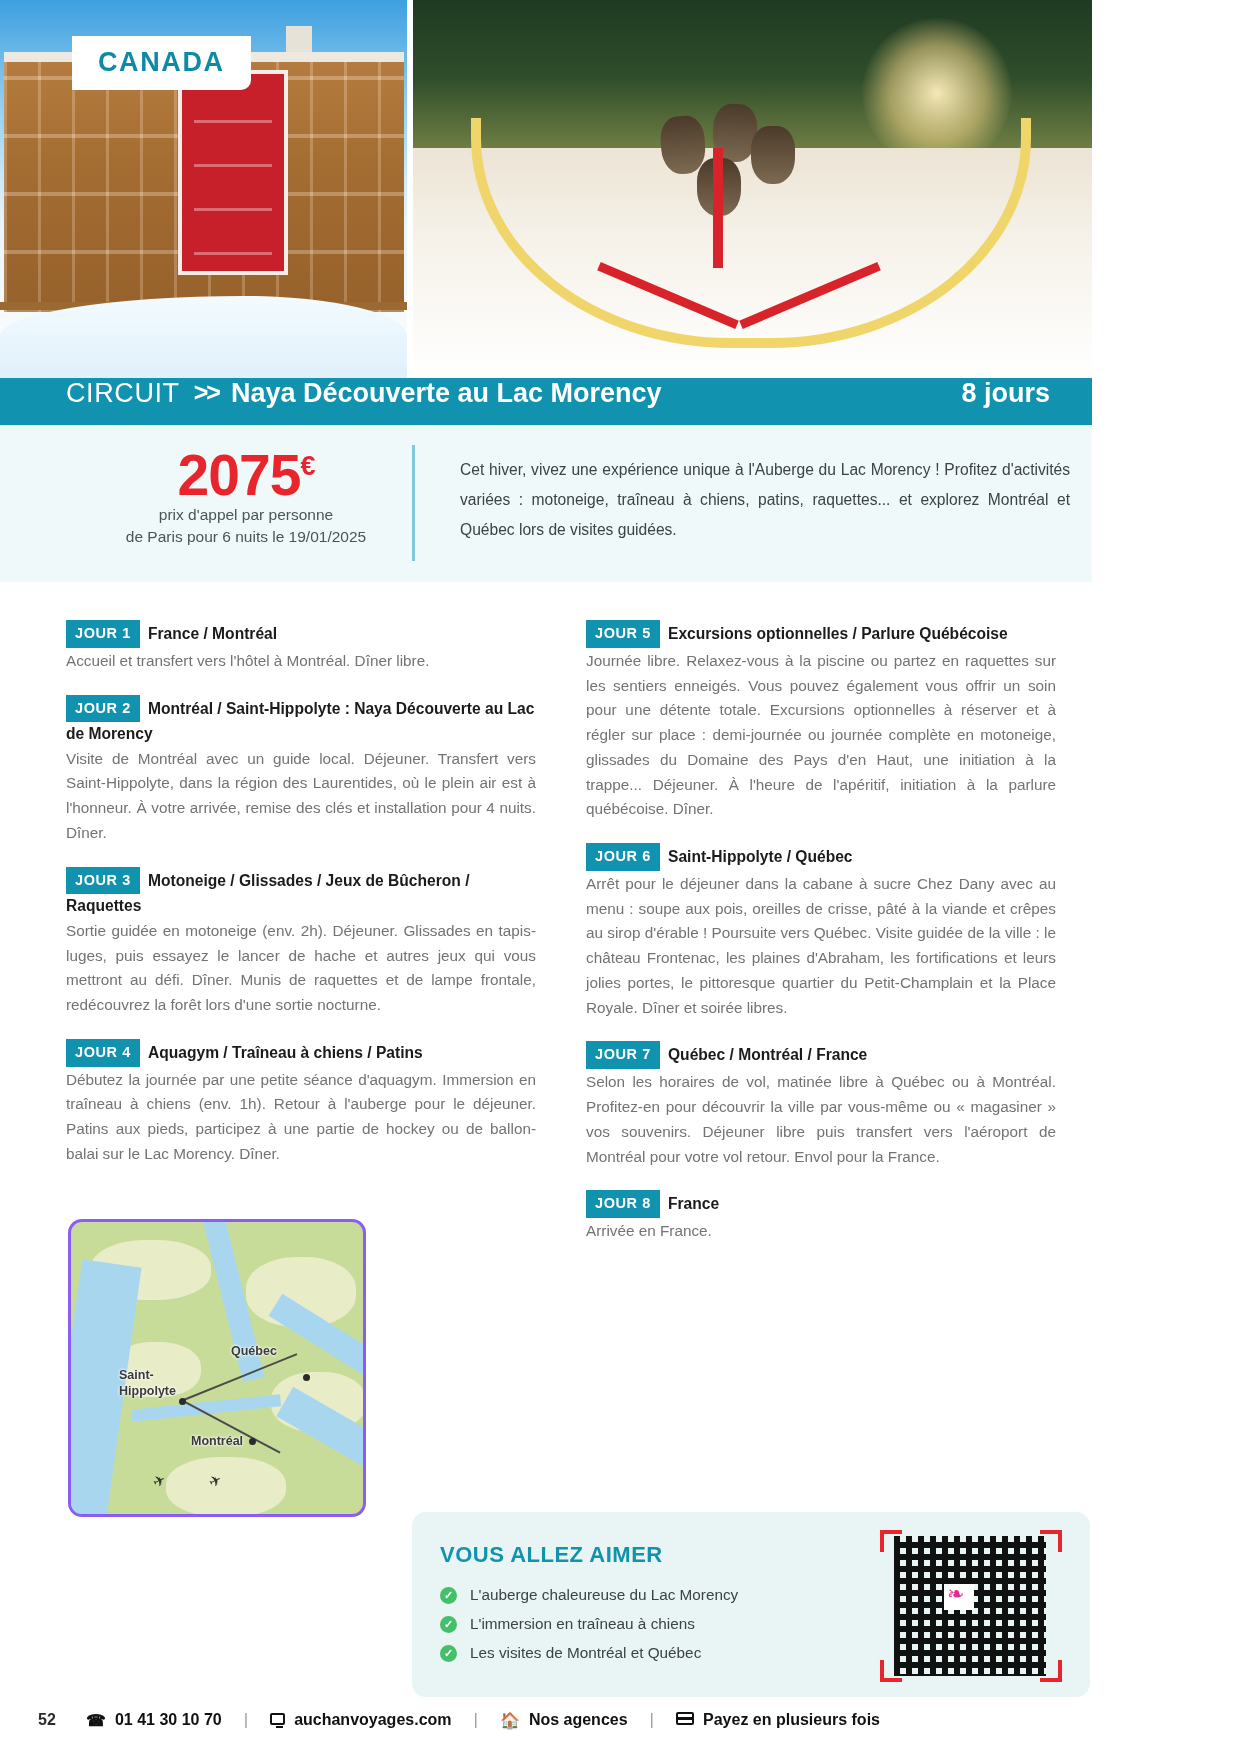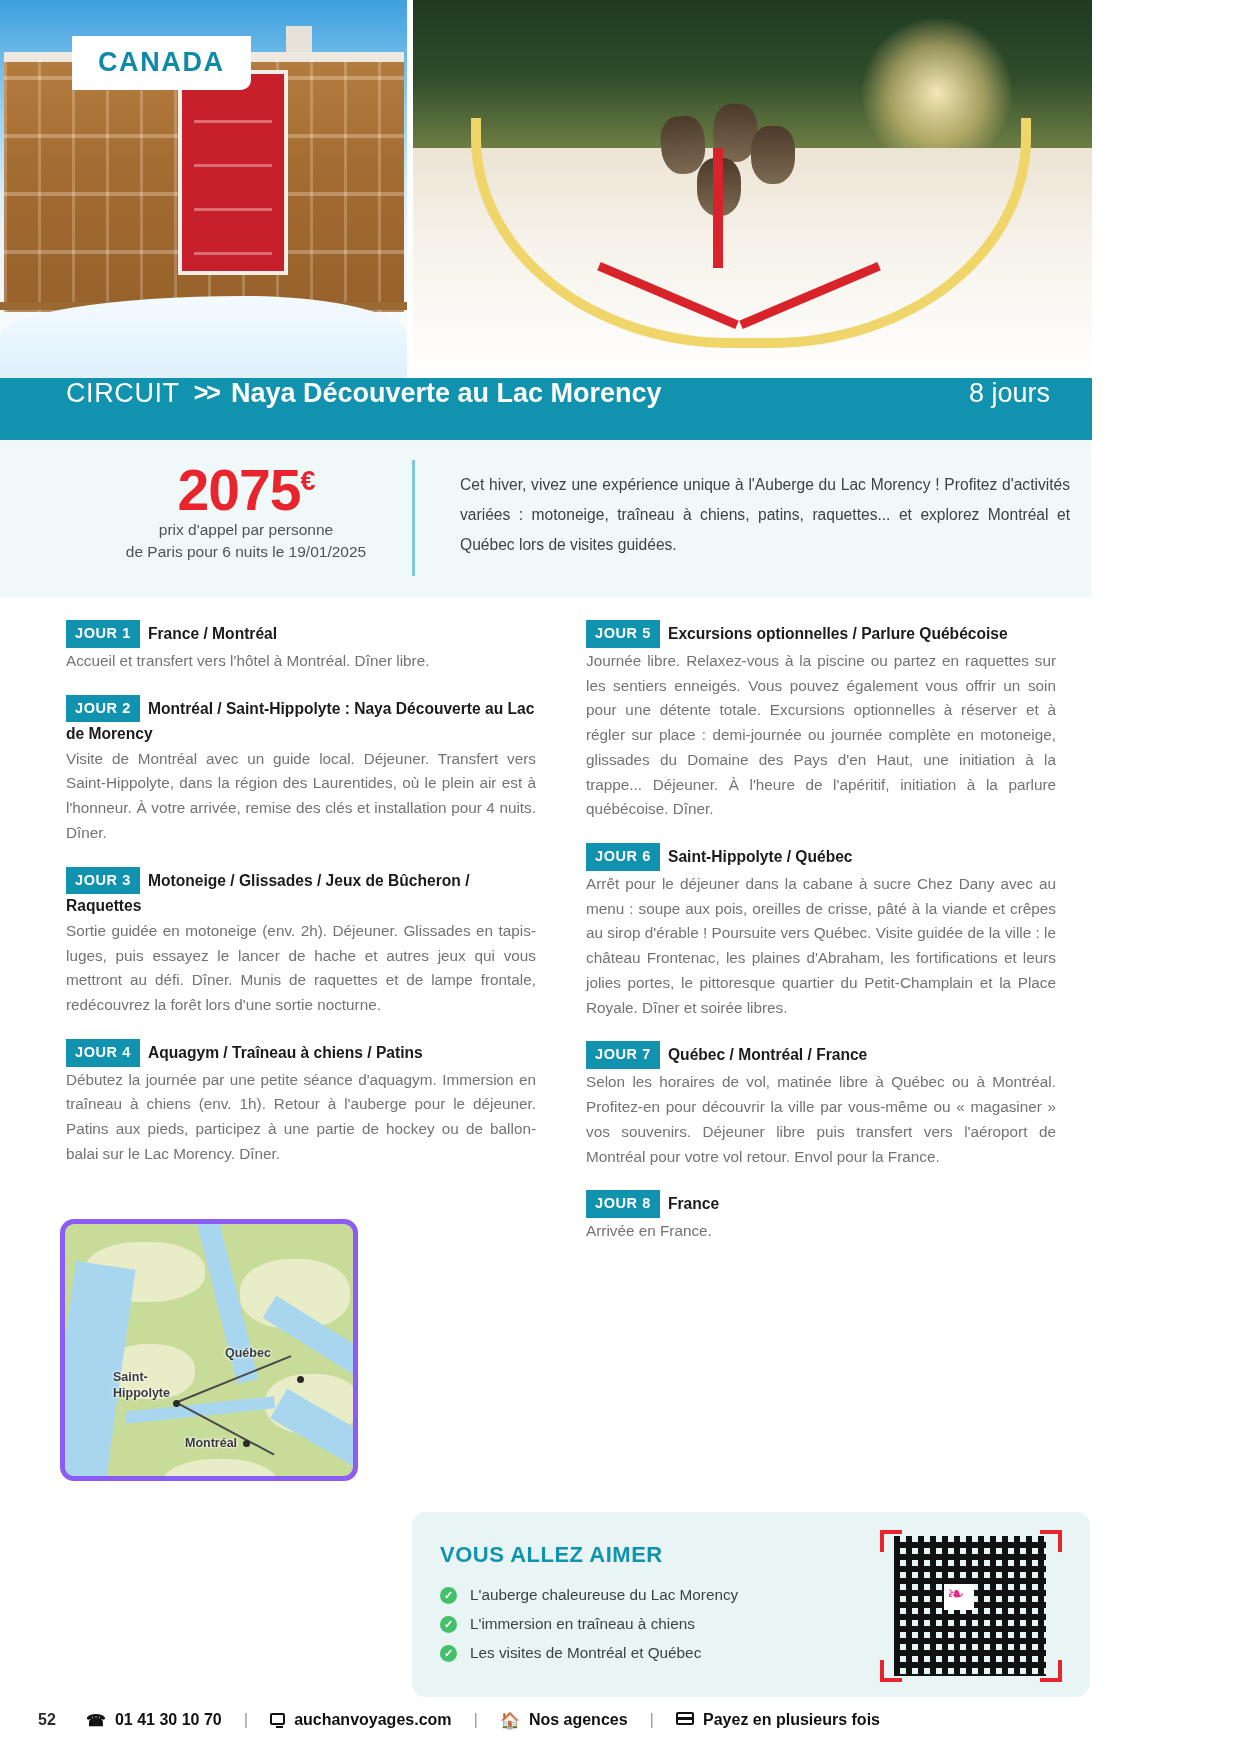--- a/index.html
+++ b/index.html
@@ -65,24 +65,24 @@
   .badge { position:absolute; left:72px; top:36px; background:#ffffff; color:#0e8aa8;
     font-weight:700; font-size:27px; letter-spacing:1.6px; padding:11px 26px 12px 26px;
     border-radius: 0 0 10px 0; }
 
   
   .titlebar { position:absolute; left:0; top:378px; width:1092px; height:62px;
     background:#1192ae; display:flex; align-items:flex-start; }
   .t-circuit { color:#ffffff; font-size:27px; font-weight:400; letter-spacing:.6px; margin-left:66px; }
   .t-chev { color:#ffffff; font-size:25px; font-weight:700; margin:0 12px 0 14px; letter-spacing:-2px; }
   .t-name { color:#ffffff; font-size:27px; font-weight:700; }
-  .t-days { color:#ffffff; font-size:27px; font-weight:400; margin-left:auto; margin-right:42px; }
-
-  
-  .pricestrip { position:absolute; left:0; top:440px; width:1092px; height:157px; background:#f0f9fa; }
+  .t-days { color:#ffffff; font-size:27px; font-weight:700; margin-left:auto; margin-right:42px; }
+
+  
+  .pricestrip { position:absolute; left:0; top:425px; width:1092px; height:157px; background:#f0f9fa; }
   .price-wrap { position:absolute; left:96px; top:22px; width:300px; text-align:center; }
   .price { color:#e8242c; font-size:57px; font-weight:700; letter-spacing:-1px; line-height:1; }
   .price sup { font-size:27px; font-weight:700; vertical-align:super; }
   .price-sub { color:#4d5356; font-size:15.5px; line-height:1.45; }
   .vrule { position:absolute; left:412px; top:20px; width:3px; height:116px; background:#7fc9d8; }
   .intro { position:absolute; left:460px; top:30px; width:610px; color:#3c4246;
     font-size:15.6px; line-height:1.92; text-align:justify; }
 
   
   .itin { position:absolute; left:0; top:620px; width:1092px; }
@@ -90,23 +90,23 @@
   .colL { left:66px; }
   .colR { left:586px; }
   .day { margin-bottom:21px; }
   .dayhead { font-size:15.6px; font-weight:700; color:#1b1b1b; line-height:1.5; }
   .chip { display:inline-block; background:#1192ae; color:#ffffff; font-weight:700;
     font-size:14.5px; letter-spacing:.6px; padding:3px 9px 3px 9px; margin-right:8px;
     vertical-align:1px; }
   .daybody { font-size:15.3px; line-height:1.62; color:#737373; text-align:justify; margin-top:1px; }
 
   
-  .map { position:absolute; left:60px; top:1219px; width:298px; height:262px;
+  .map { position:absolute; left:68px; top:1219px; width:298px; height:298px;
     border-radius:14px; overflow:hidden; background:#c8dc9a;
-    border:5px solid #8b5cf6; }
+    border:3px solid #8b5cf6; }
   .map .water { position:absolute; background:#a9d6ef; }
   .w1 { left:-10px; top:40px; width:60px; height:300px; transform:rotate(8deg); }
   .w2 { left:150px; top:-20px; width:22px; height:180px; transform:rotate(-14deg); }
   .w3 { left:190px; top:120px; width:190px; height:26px; transform:rotate(32deg); }
   .w4 { left:60px; top:180px; width:150px; height:12px; transform:rotate(-6deg); }
   .w5 { left:205px; top:195px; width:130px; height:34px; transform:rotate(30deg); }
   .land { position:absolute; background:#eef0cf; border-radius:45%; opacity:.85; }
   .l1 { left:20px; top:18px; width:120px; height:60px; }
   .l2 { left:175px; top:35px; width:110px; height:70px; }
   .l3 { left:40px; top:120px; width:90px; height:55px; }

